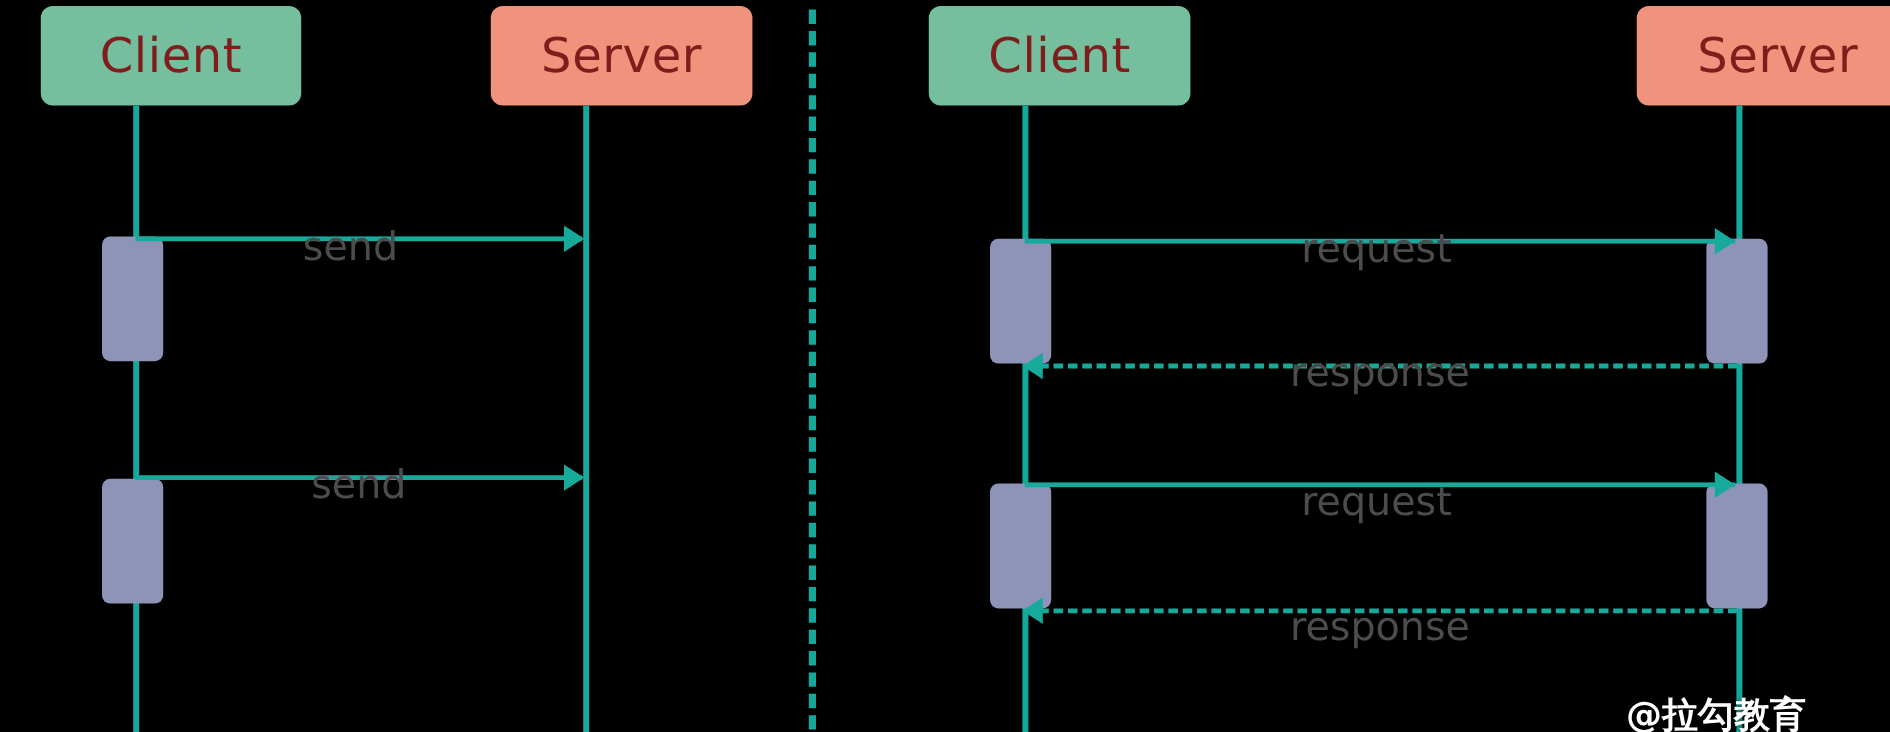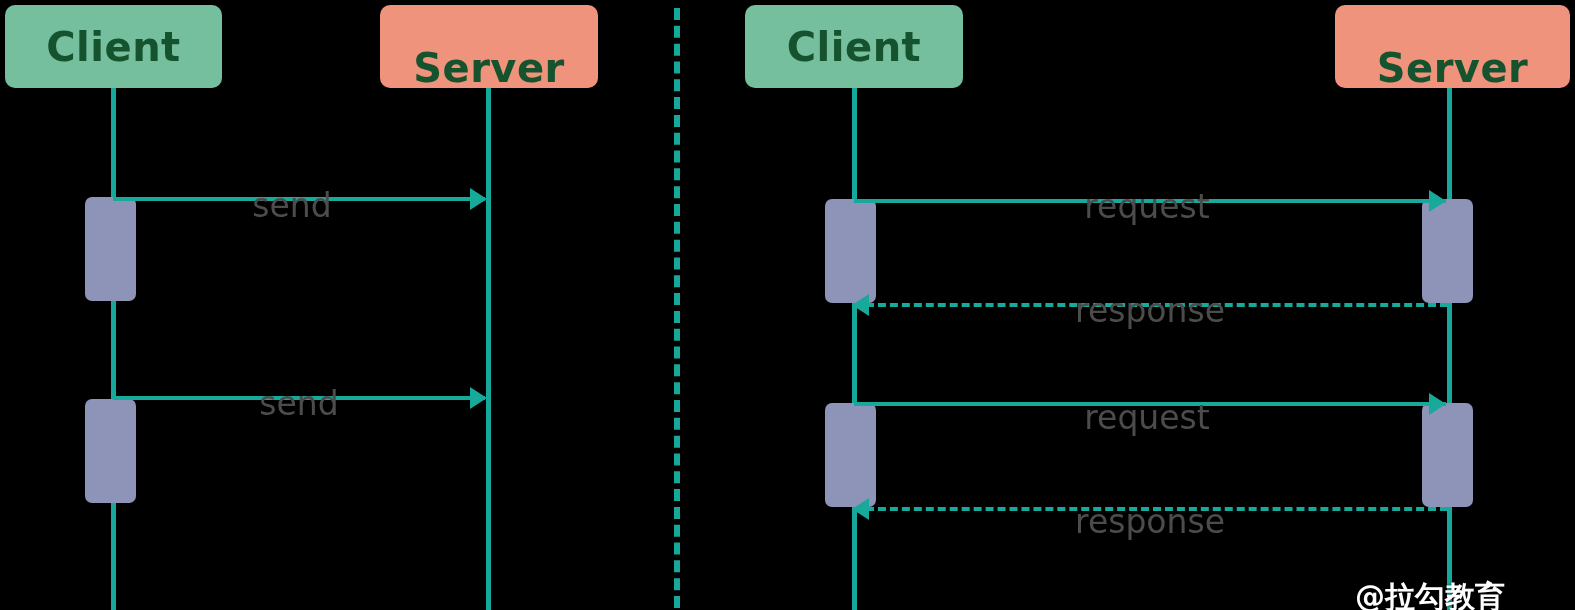--- a/index.html
+++ b/index.html
@@ -16,29 +16,30 @@
     font-family: "DejaVu Sans", "Liberation Sans", sans-serif;
   }
 
   
   .participant {
     position: absolute;
     display: flex;
     align-items: center;
     justify-content: center;
     border-radius: 10px;
-    color: #14532d;
+    color: #7f1d1d;
     font-size: 40px;
-    font-weight: 700;
+    font-weight: 400;
     letter-spacing: 0.5px;
     line-height: 1;
     box-sizing: border-box;
+    margin-left: 29px;
   }
   .participant.client { background: #76bf9e; }
-  .participant.server { background: #f0937c; align-items: flex-end; }
+  .participant.server { background: #f0937c; }
 
   
   .lifeline {
     position: absolute;
     width: 5px;
     background: #16a89a;
   }
 
   
   .activation {

